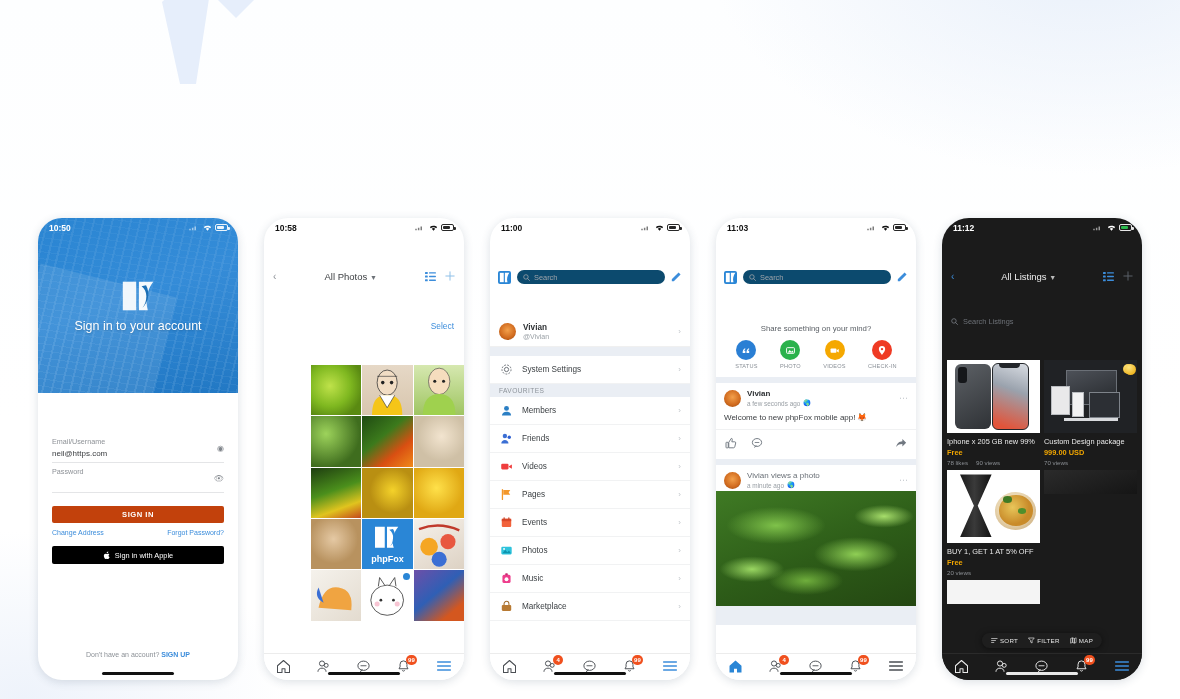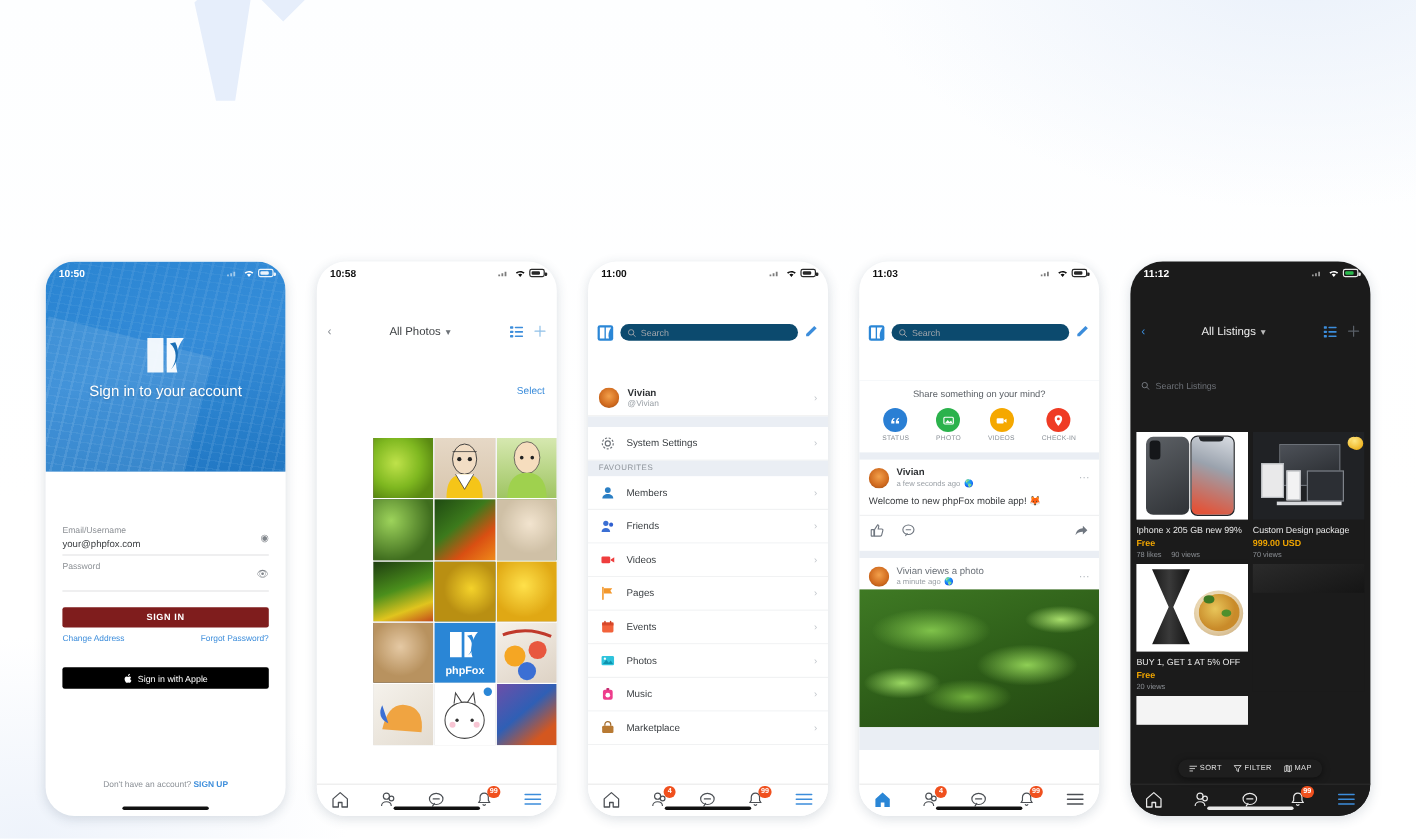--- a/index.html
+++ b/index.html
@@ -98,28 +98,28 @@
   .p1-title {
     position:relative; z-index:2; color:#fff; font-size:12.5px; margin-top:6px;
     text-shadow:0 1px 2px rgba(0,0,0,.2);
   }
   .p1-form { padding:12px 14px 0; }
   .fld { padding:4px 0 3px; border-bottom:1px solid #e4e5e7; position:relative; }
   .fld .lbl { font-size:7.2px; color:#8d9196; }
   .fld .val { font-size:8px; color:#3a3d40; margin-top:3px; height:10px; }
   .fld .ico { position:absolute; right:0; top:11px; color:#80858b; font-size:8px; }
   .signin-btn {
-    margin-top:13px; height:17px; background:#7f1d1d; border-radius:2px;
+    margin-top:13px; height:17px; background:#c2410c; border-radius:2px;
     display:flex; align-items:center; justify-content:center;
     color:#fff; font-size:7.6px; font-weight:bold; letter-spacing:.5px; cursor:pointer;
   }
   .links { display:flex; justify-content:space-between; margin-top:6px; }
   .links a { font-size:7px; color:#3c8ddb; text-decoration:none; cursor:pointer; }
   .apple-btn {
-    margin-top:20px; height:18px; background:#000; border-radius:2px;
+    margin-top:10px; height:18px; background:#000; border-radius:2px;
     display:flex; align-items:center; justify-content:center; gap:5px;
     color:#fff; font-size:7.4px; cursor:pointer;
   }
   .p1-bottom {
     position:absolute; bottom:22px; left:0; right:0; text-align:center; font-size:7px; color:#8b9096;
   }
   .p1-bottom b { color:#3c8ddb; }
 
   
   .navbar {
@@ -274,21 +274,21 @@
           <path d="M3 3 L18 3 L18 35 L3 35 Z" fill="#ffffff" opacity=".92"></path>
           <path d="M21 3 L37 3 C30 12 28 24 31 35 L21 35 Z" fill="#ffffff" opacity=".95"></path>
           <path d="M24 8 C31 13 31 25 25 32 C31 27 34 16 29 7 Z" fill="#1b6fb5"></path>
         </svg>
         <div class="p1-title">Sign in to your account</div>
       </div>
 
       <div class="p1-form">
         <div class="fld">
           <div class="lbl">Email/Username</div>
-          <div class="val">your@phpfox.com</div>
+          <div class="val">neil@https.com</div>
           <span class="ico">◉</span>
         </div>
         <div class="fld">
           <div class="lbl">Password</div>
           <div class="val"></div>
           <span class="ico">👁</span>
         </div>
         <div class="signin-btn">SIGN IN</div>
         <div class="links">
           <a>Change Address</a>

